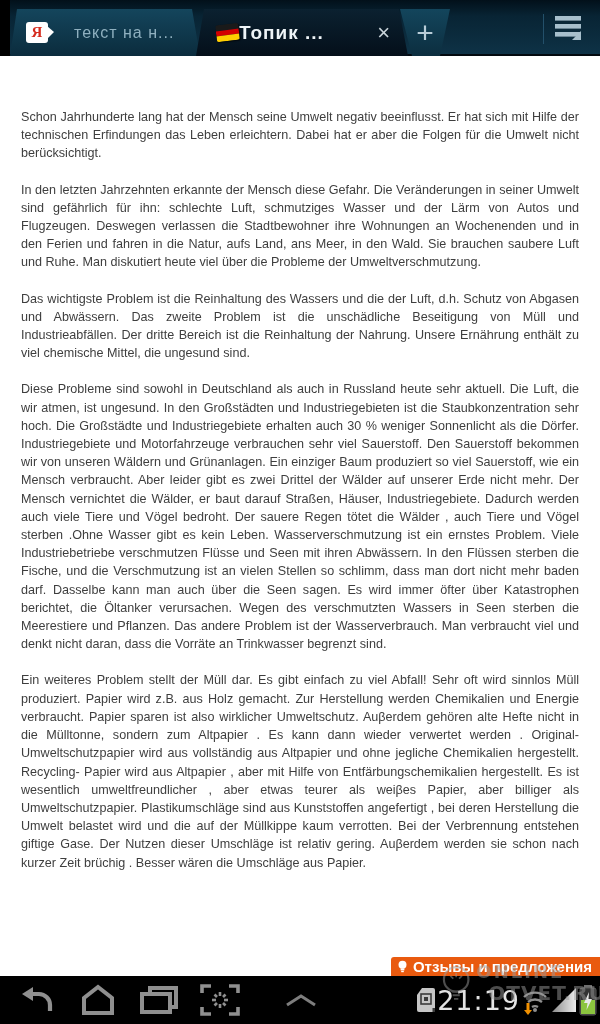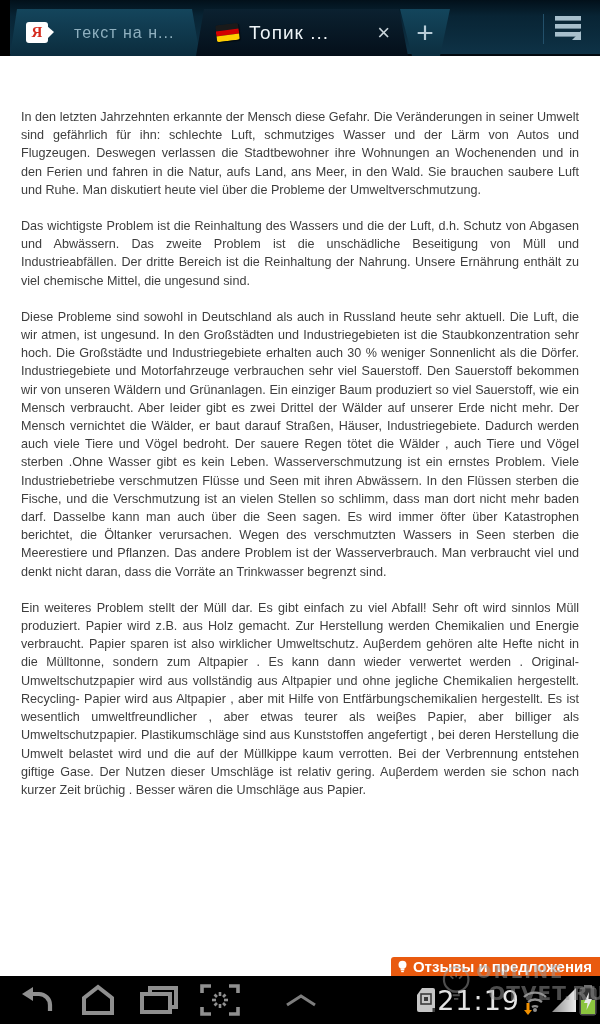--- a/index.html
+++ b/index.html
@@ -39,21 +39,21 @@
     cursor:pointer;
   }
   .tab-active {
     left:196px; width:212px; z-index:2;
     background:linear-gradient(180deg,#0b2130,#040f1a);
     clip-path:polygon(0 100%, 8px 0, calc(100% - 9px) 0, 100% 100%);
     padding-left:20px;
   }
   .tab-title { white-space:nowrap; overflow:hidden; letter-spacing:1px; }
   .tab-inactive .tab-title { color:#8fb0bf; font-size:16px; margin-left:26px; }
-  .tab-active  .tab-title { color:#eef4f7; font-size:19px; font-weight:normal; margin-left:10px; }
+  .tab-active  .tab-title { color:#eef4f7; font-size:19px; font-weight:bold; }
   .tab-close {
     margin-left:auto; margin-right:18px;
     color:#c9d4da; font-size:22px; font-weight:400; line-height:1; cursor:pointer;
   }
   .favicon-yandex {
     position:relative; width:22px; height:21px; background:#fff; border-radius:3px;
     display:flex; align-items:center; justify-content:center; flex:0 0 auto;
   }
   .favicon-yandex::after {
     content:""; position:absolute; right:-6px; top:4px;
@@ -147,20 +147,21 @@
       <svg width="34" height="30" viewBox="0 0 34 30">
         <rect x="3" y="3" width="26" height="4.6" fill="#a7bfcc"></rect>
         <rect x="3" y="11" width="26" height="4.6" fill="#a7bfcc"></rect>
         <rect x="3" y="19" width="26" height="4.6" fill="#a7bfcc"></rect>
         <polygon points="29,27 29,18 20,27" fill="#a7bfcc"></polygon>
       </svg>
     </div>
   </div>
 
   <div class="content">
+    <p>Schon Jahrhunderte lang hat der Mensch seine Umwelt negativ beeinflusst. Er hat sich mit Hilfe der technischen Erfindungen das Leben erleichtern. Dabei hat er aber die Folgen für die Umwelt nicht berücksichtigt.</p>
     <p>In den letzten Jahrzehnten erkannte der Mensch diese Gefahr. Die Veränderungen in seiner Umwelt sind gefährlich für ihn: schlechte Luft, schmutziges Wasser und der Lärm von Autos und Flugzeugen. Deswegen verlassen die Stadtbewohner ihre Wohnungen an Wochenenden und in den Ferien und fahren in die Natur, aufs Land, ans Meer, in den Wald. Sie brauchen saubere Luft und Ruhe. Man diskutiert heute viel über die Probleme der Umweltverschmutzung.</p>
     <p>Das wichtigste Problem ist die Reinhaltung des Wassers und die der Luft, d.h. Schutz von Abgasen und Abwässern. Das zweite Problem ist die unschädliche Beseitigung von Müll und Industrieabfällen. Der dritte Bereich ist die Reinhaltung der Nahrung. Unsere Ernährung enthält zu viel chemische Mittel, die ungesund sind.</p>
     <p>Diese Probleme sind sowohl in Deutschland als auch in Russland heute sehr aktuell. Die Luft, die wir atmen, ist ungesund. In den Großstädten und Industriegebieten ist die Staubkonzentration sehr hoch. Die Großstädte und Industriegebiete erhalten auch 30 % weniger Sonnenlicht als die Dörfer. Industriegebiete und Motorfahrzeuge verbrauchen sehr viel Sauerstoff. Den Sauerstoff bekommen wir von unseren Wäldern und Grünanlagen. Ein einziger Baum produziert so viel Sauerstoff, wie ein Mensch verbraucht. Aber leider gibt es zwei Drittel der Wälder auf unserer Erde nicht mehr. Der Mensch vernichtet die Wälder, er baut darauf Straßen, Häuser, Industriegebiete. Dadurch werden auch viele Tiere und Vögel bedroht. Der sauere Regen tötet die Wälder , auch Tiere und Vögel sterben .Ohne Wasser gibt es kein Leben. Wasserverschmutzung ist ein ernstes Problem. Viele Industriebetriebe verschmutzen Flüsse und Seen mit ihren Abwässern. In den Flüssen sterben die Fische, und die Verschmutzung ist an vielen Stellen so schlimm, dass man dort nicht mehr baden darf. Dasselbe kann man auch über die Seen sagen. Es wird immer öfter über Katastrophen berichtet, die Öltanker verursachen. Wegen des verschmutzten Wassers in Seen sterben die Meerestiere und Pflanzen. Das andere Problem ist der Wasserverbrauch. Man verbraucht viel und denkt nicht daran, dass die Vorräte an Trinkwasser begrenzt sind.</p>
     <p>Ein weiteres Problem stellt der Müll dar. Es gibt einfach zu viel Abfall! Sehr oft wird sinnlos Müll produziert. Papier wird z.B. aus Holz gemacht. Zur Herstellung werden Chemikalien und Energie verbraucht. Papier sparen ist also wirklicher Umweltschutz. Auβerdem gehören alte Hefte nicht in die Mülltonne, sondern zum Altpapier . Es kann dann wieder verwertet werden . Original- Umweltschutzpapier wird aus vollständig aus Altpapier und ohne jegliche Chemikalien hergestellt. Recycling- Papier wird aus Altpapier , aber mit Hilfe von Entfärbungschemikalien hergestellt. Es ist wesentlich umweltfreundlicher , aber etwas teurer als weiβes Papier, aber billiger als Umweltschutzpapier. Plastikumschläge sind aus Kunststoffen angefertigt , bei deren Herstellung die Umwelt belastet wird und die auf der Müllkippe kaum verrotten. Bei der Verbrennung entstehen giftige Gase. Der Nutzen dieser Umschläge ist relativ gering. Auβerdem werden sie schon nach kurzer Zeit brüchig . Besser wären die Umschläge aus Papier.</p>
 
     <div class="feedback-btn">
       <svg width="11" height="13" viewBox="0 0 11 13">
         <circle cx="5.5" cy="4.8" r="4" fill="#fff"></circle>
         <rect x="3.6" y="8.4" width="3.8" height="2" fill="#fff"></rect>
         <rect x="4.2" y="10.8" width="2.6" height="1.4" fill="#fff"></rect>

